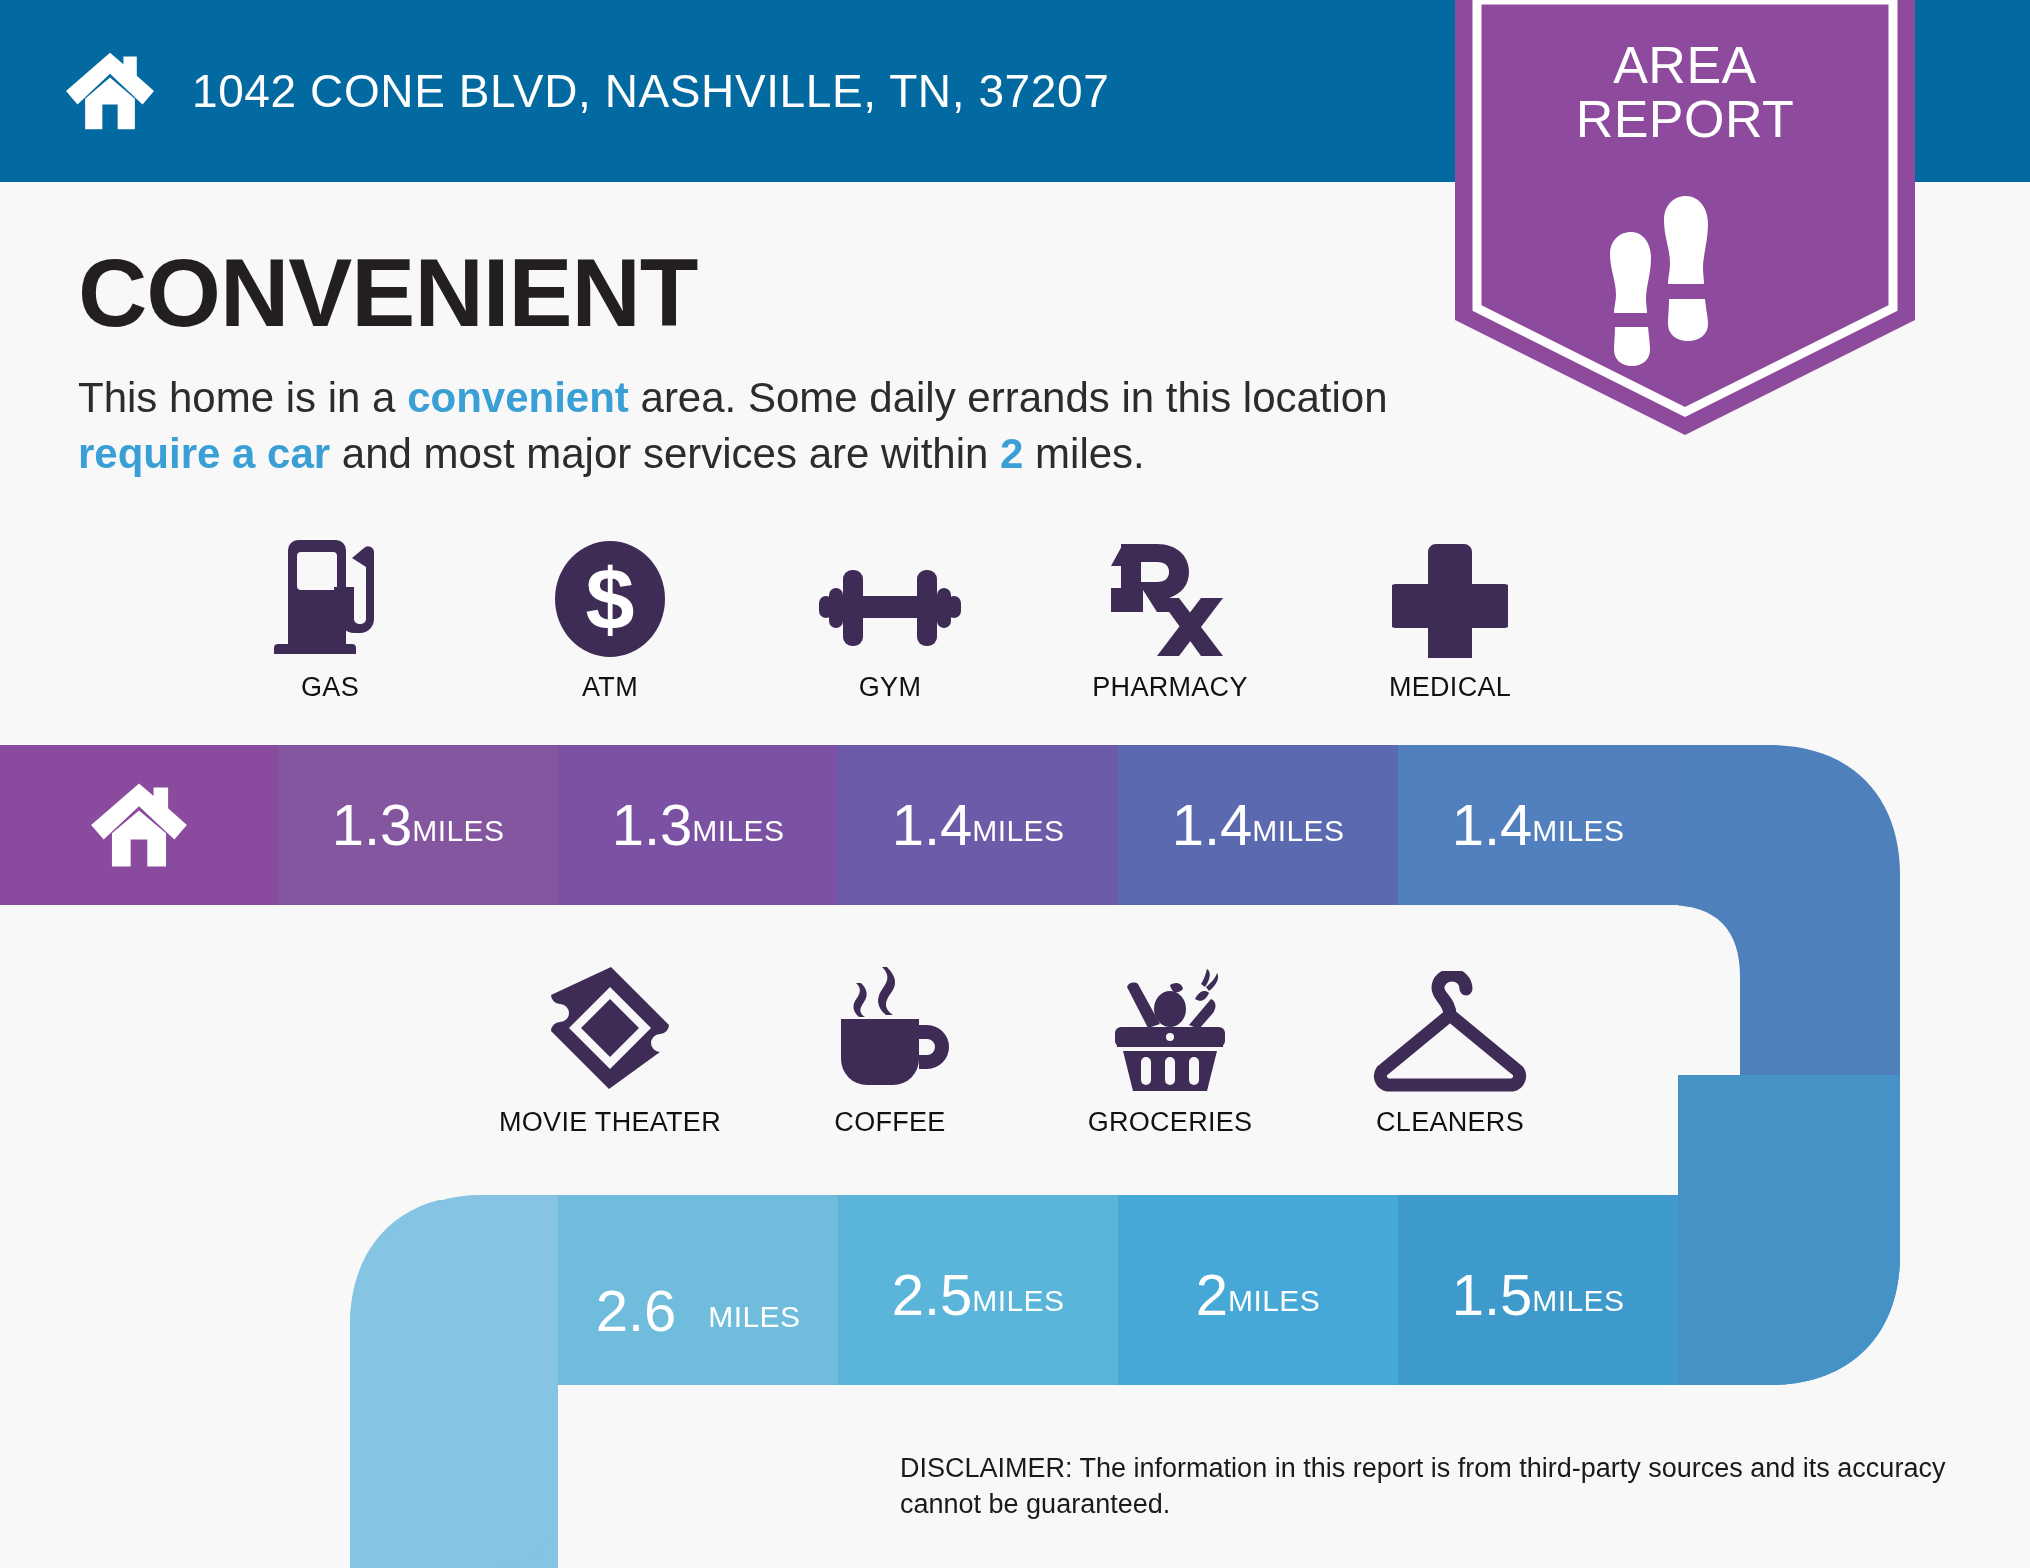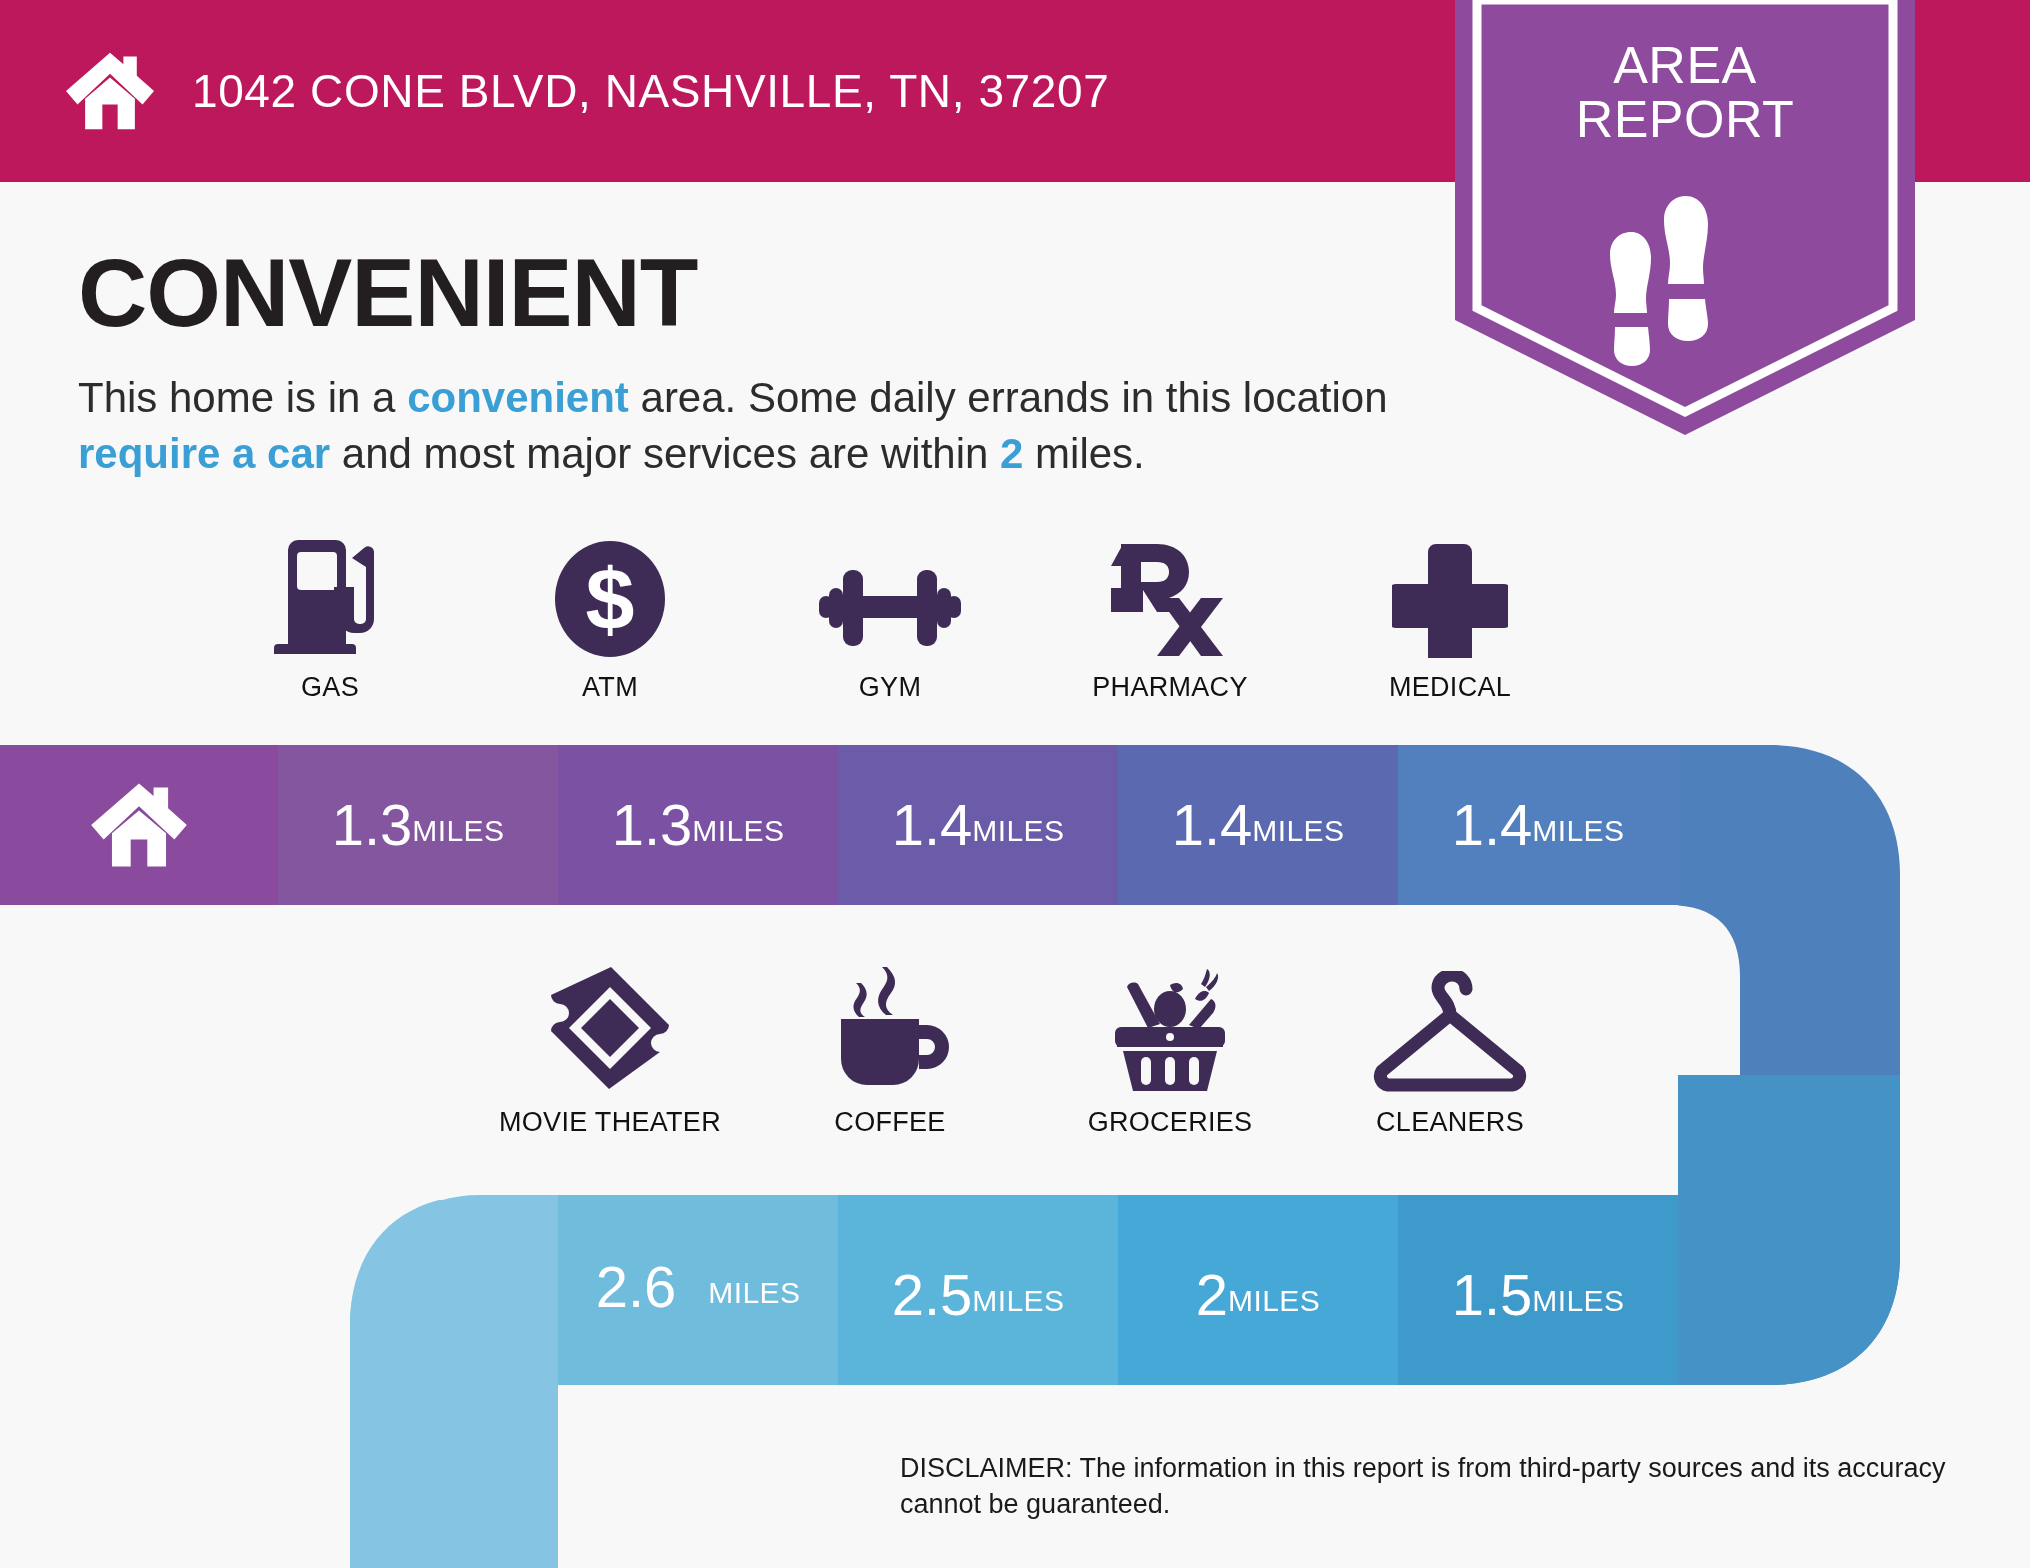--- a/index.html
+++ b/index.html
@@ -7,21 +7,21 @@
     width: 2030px; height: 1568px;
     background: #f8f8f9;
     font-family: "Liberation Sans", sans-serif;
     overflow: hidden;
   }
   #page { position: relative; width: 2030px; height: 1568px; background: #f8f8f9; }
 
   
   .header {
     position: absolute; left: 0; top: 0; width: 2030px; height: 182px;
-    background: #be185d;
+    background: #0369a1;
     display: flex; align-items: center;
   }
   .header-home-icon { margin-left: 62px; width: 96px; height: 88px; display:block; }
   .header-address {
     margin-left: 34px;
     color: #ffffff;
     font-size: 46px;
     letter-spacing: 0.6px;
     font-weight: 400;
     white-space: nowrap;
@@ -322,21 +322,21 @@
       <div class="dist-unit">MILES</div>
     </div>
 
     <div class="dist-cell" style="left:0; top:0; width:278px;">
       <svg width="104" height="96" viewBox="0 0 100 92">
         <path fill="#ffffff" d="M50 6 L4 46 L16 60 L50 28 L84 60 L96 46 L78 30 L78 10 L64 10 L64 18 Z"></path>
         <path fill="#ffffff" d="M24 54 L24 86 L42 86 L42 60 L58 60 L58 86 L76 86 L76 54 L50 32 Z"></path>
       </svg>
     </div>
 
-    <div class="dist-cell" style="left:558px;  top:462px;gap:32px;">
+    <div class="dist-cell" style="left:558px;  top:486px;gap:32px;">
       <div class="dist-value">2.6</div>
       <div class="dist-unit">MILES</div>
     </div>
     <div class="dist-cell" style="left:838px;  top:470px;">
       <div class="dist-value">2.5</div>
       <div class="dist-unit">MILES</div>
     </div>
     <div class="dist-cell" style="left:1118px; top:470px;">
       <div class="dist-value">2</div>
       <div class="dist-unit">MILES</div>

